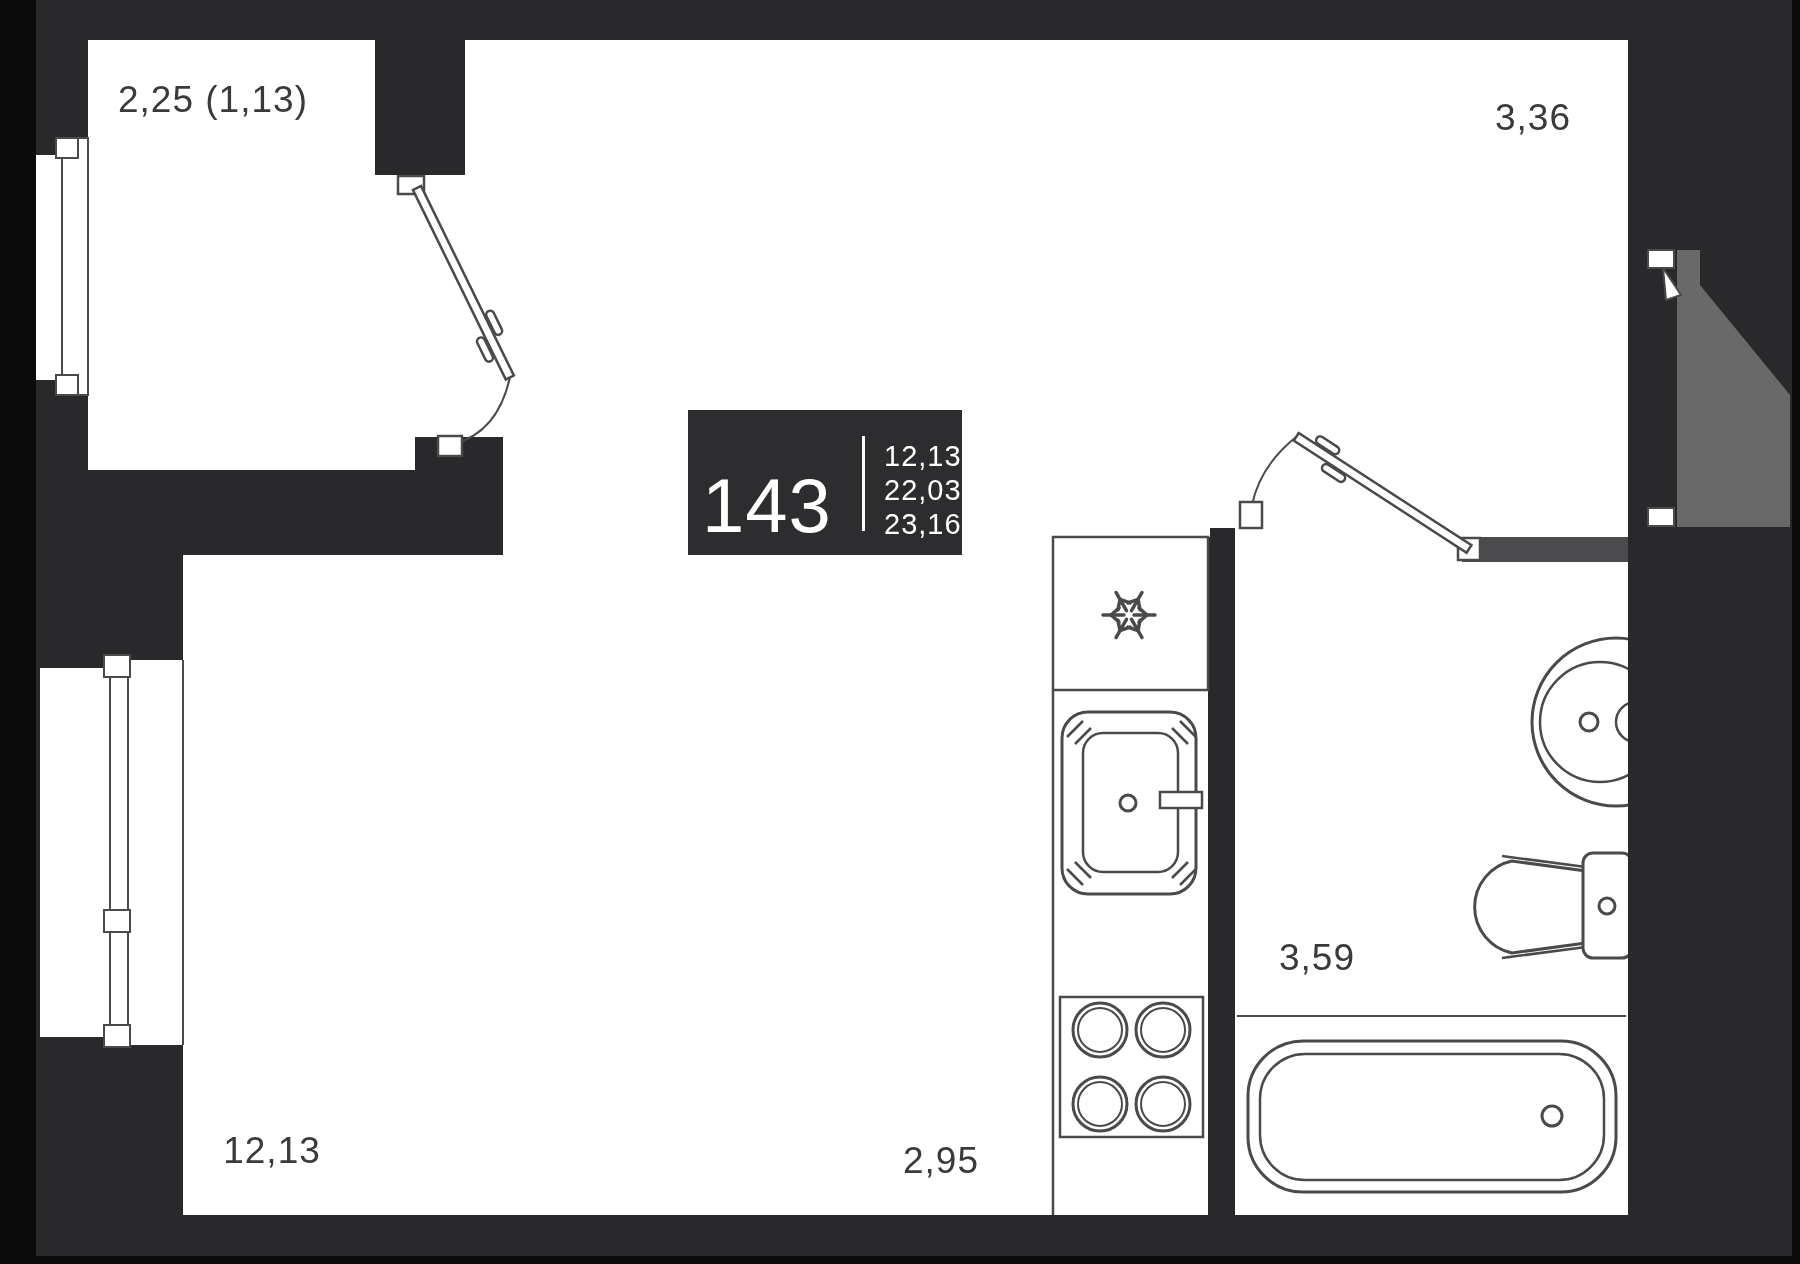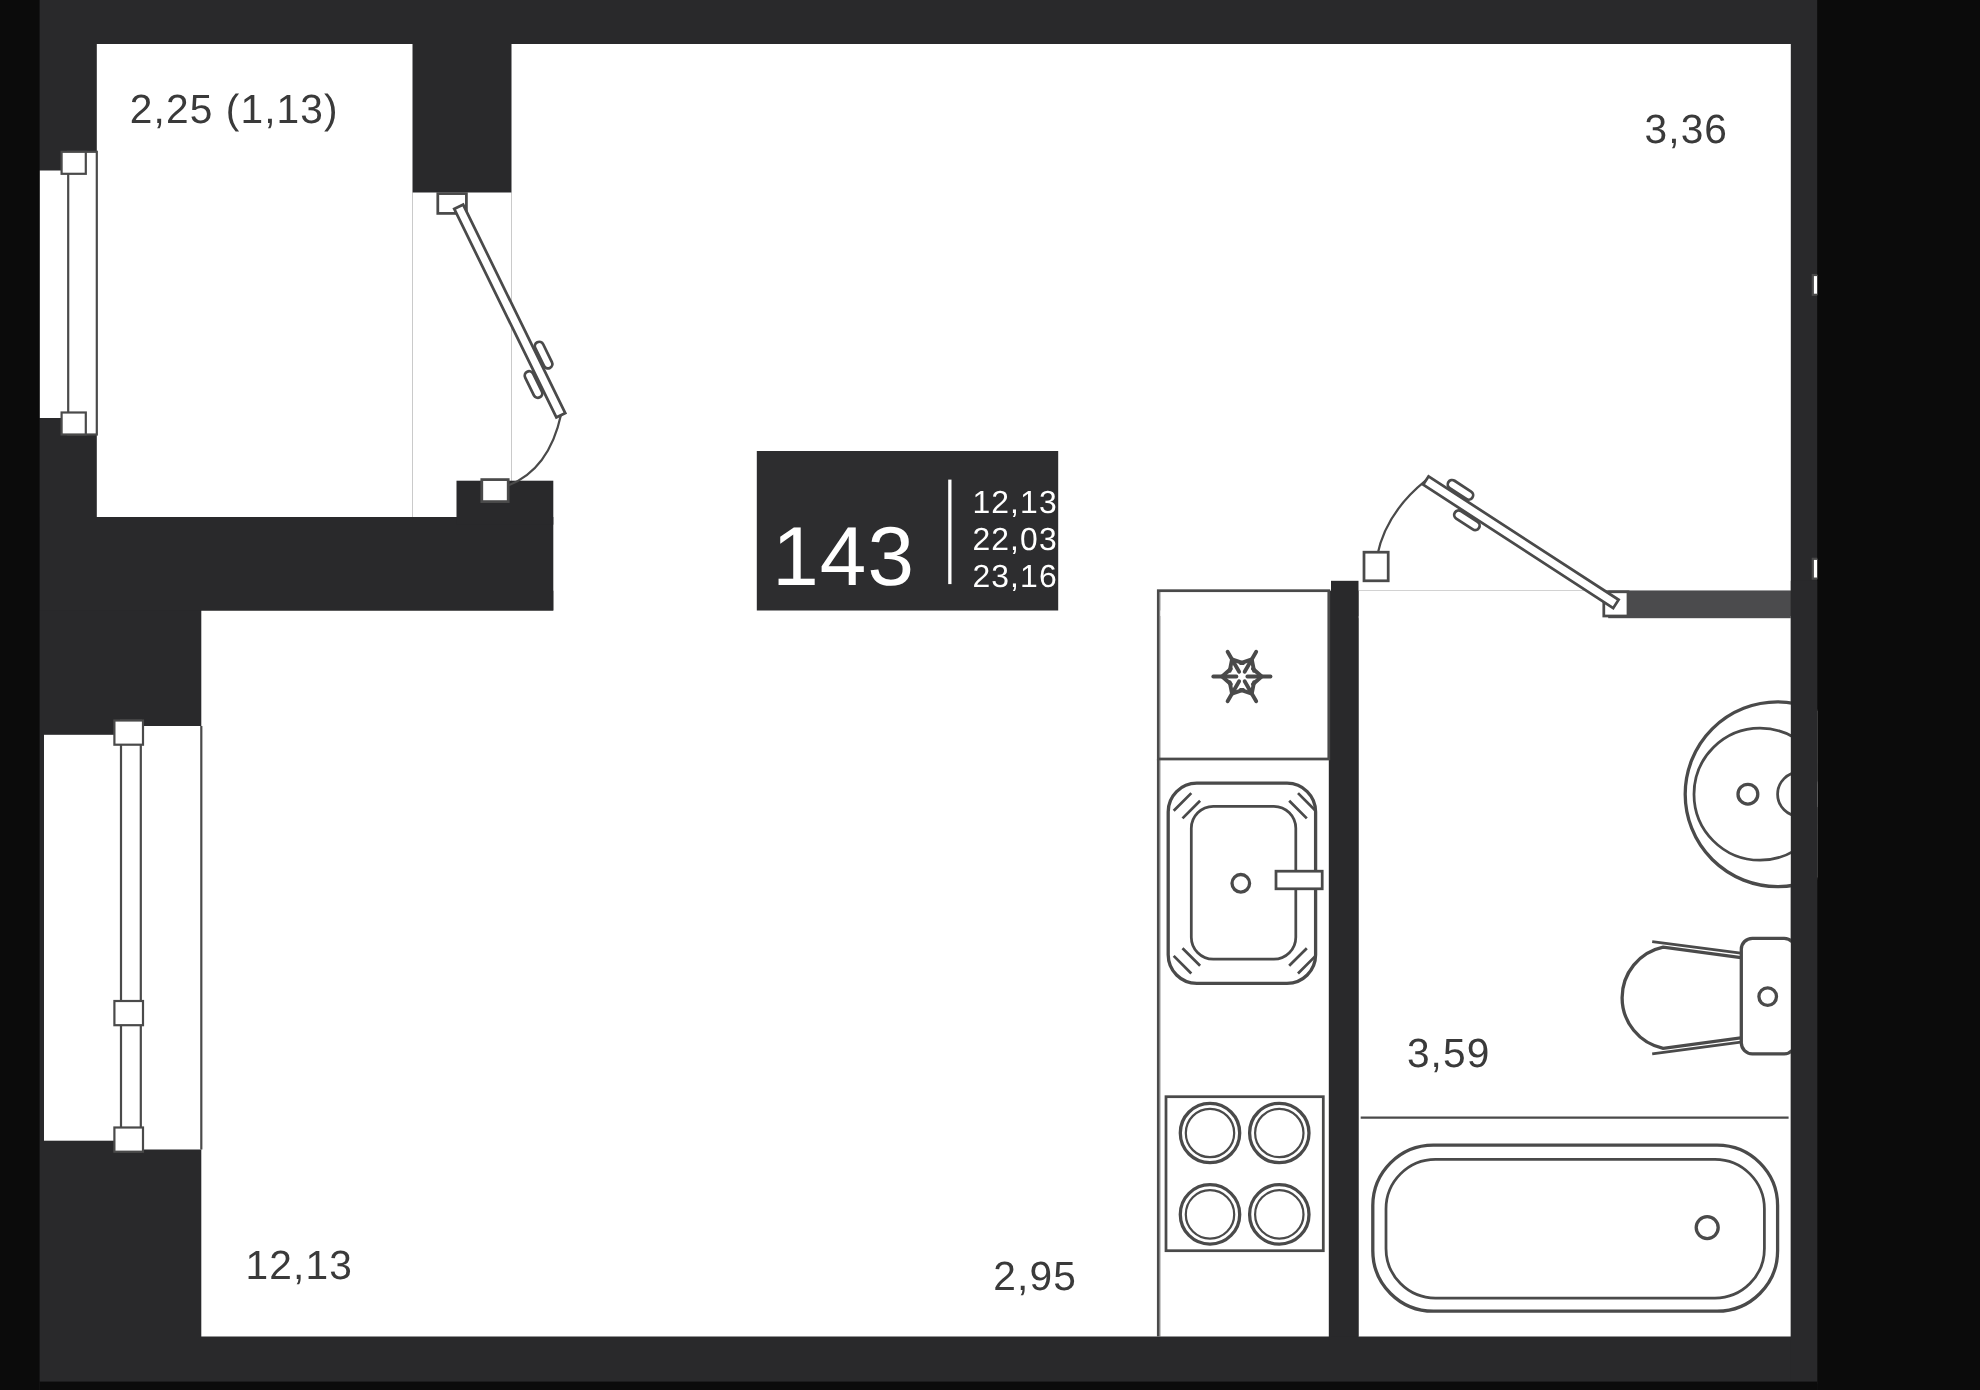--- a/index.html
+++ b/index.html
@@ -1,16 +1,16 @@
 <!DOCTYPE html>
 <html style="--wall: #29292b; --outer: #0b0b0b; --floor: #ffffff; --exterior_block: #696969; --bath_wall: #4b4b4d; --fixture_line: #4a4a4a; --label_text: #3a3a3a; --card_bg: #2d2d2f; --card_text: #ffffff;"><head>
 <meta charset="utf-8">
 <style>
   html,body{margin:0;padding:0;background:#0b0b0b;}
-  .stage{position:relative;width:1652px;height:1264px;overflow:hidden;}
+  .stage{position:relative;width:1800px;height:1264px;overflow:hidden;}
   svg{display:block;width:1800px;height:1264px;}
   .wall{fill:var(--wall,#29292b);}
   .outer{fill:var(--outer,#0b0b0b);}
   .floor{fill:var(--floor,#ffffff);}
   .ext{fill:var(--exterior_block,#696969);}
   .bathwall{fill:var(--bath_wall,#4b4b4d);}
   .ln{stroke:var(--fixture_line,#4a4a4a);fill:none;}
   .fx{stroke:var(--fixture_line,#4a4a4a);fill:#ffffff;}
   .fxn{stroke:var(--fixture_line,#4a4a4a);fill:none;}
   .winbox{fill:#ffffff;stroke:var(--fixture_line,#4a4a4a);stroke-width:2;}

